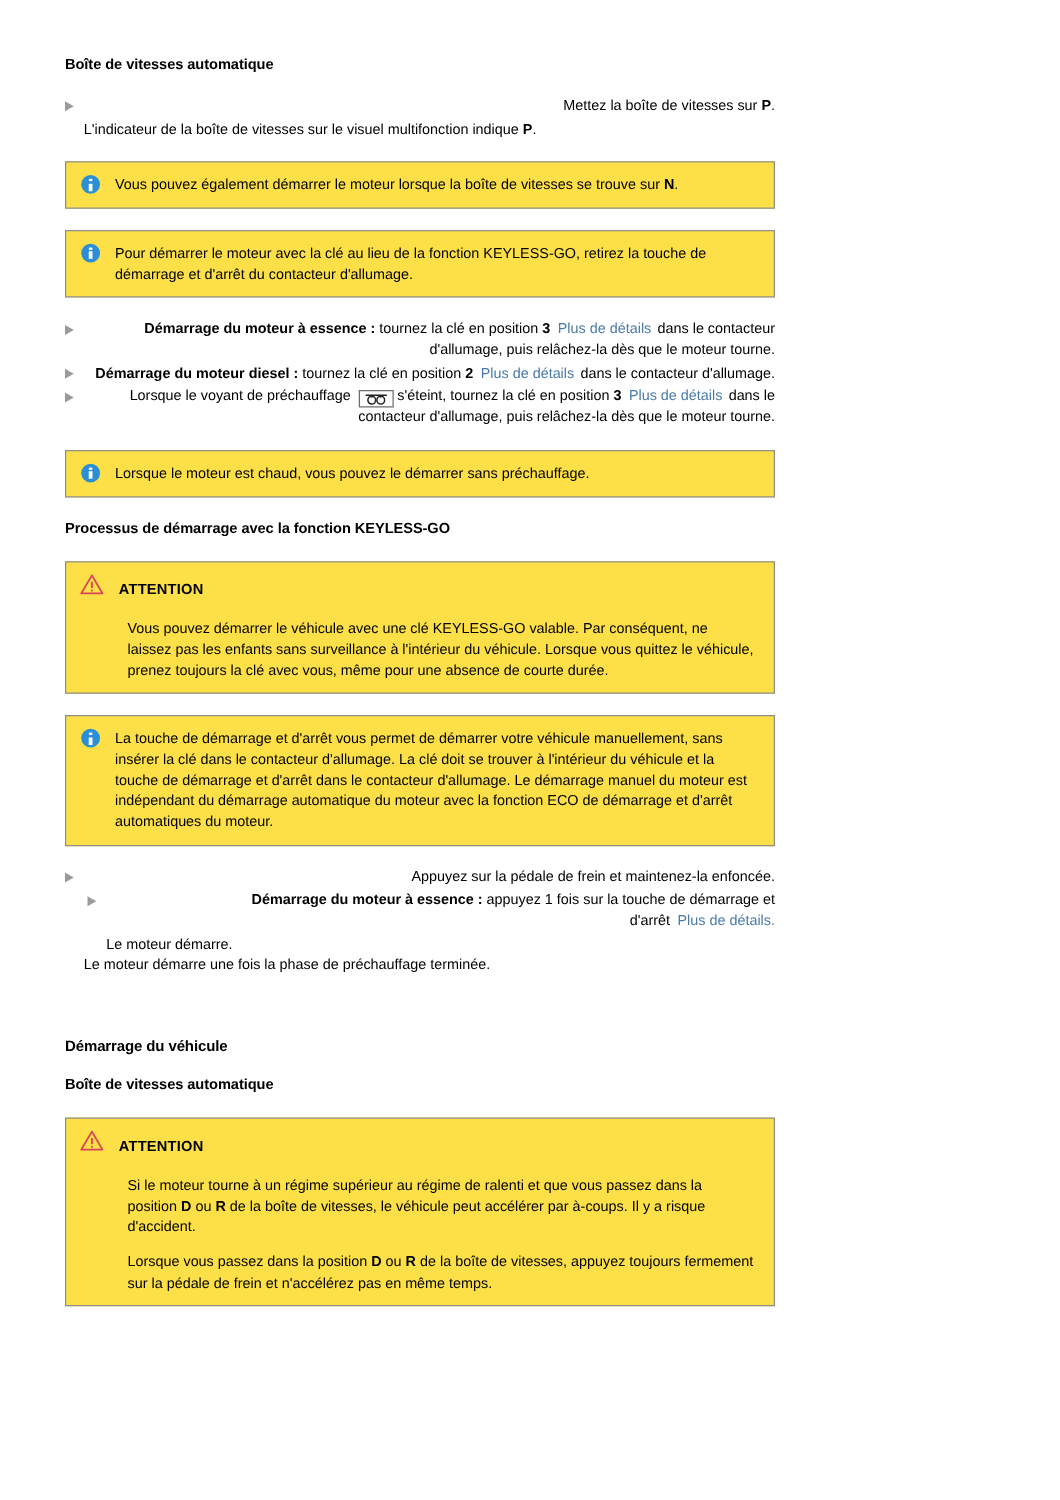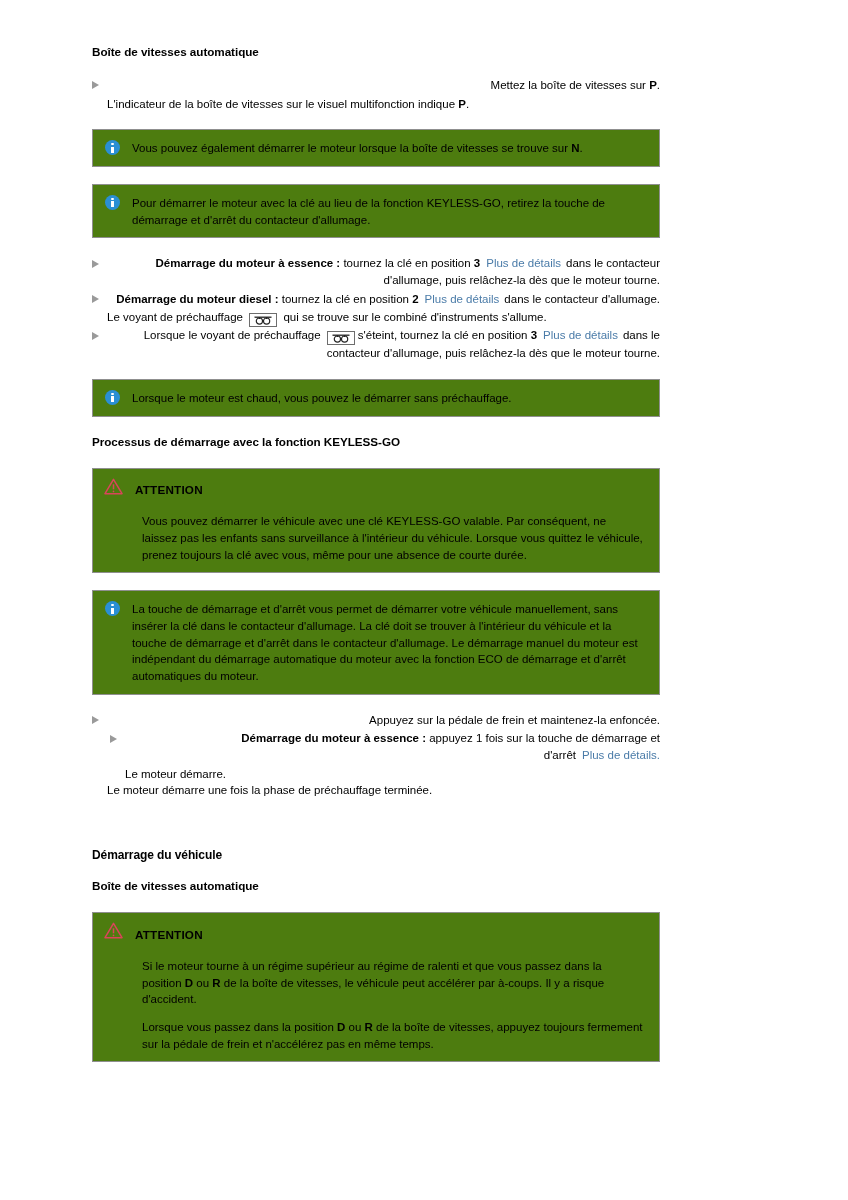--- a/index.html
+++ b/index.html
@@ -14,21 +14,20 @@
     color: #000000;
     font-size: 11.5px;
     line-height: 1.45;
     position: relative;
     overflow: hidden;
   }
   .page {
     padding: 44px 52px 16px 52px;
     box-sizing: border-box;
     width: 672px;
-    margin-left: 40px;
   }
 
   
   h1.section-title {
     font-size: 12px;
     font-weight: bold;
     margin: 0 0 14px 0;
     letter-spacing: -0.1px;
   }
   h2.sub-title {
@@ -66,21 +65,21 @@
   .lnk {
     color: #4a7ba8;
     white-space: nowrap;
   }
   .sp-l { padding-left: 6px; }
   .sp-r { padding-right: 5px; }
 
   
   .box {
     border: 1px solid #8f8f8f;
-    background: #4d7c0f;
+    background: #fde047;
     box-sizing: border-box;
     padding: 9px 12px 9px 11px;
     margin: 17px 0 17px 0;
   }
   .box.note { display: flex; align-items: flex-start; }
   .box p { margin: 0; }
   .box p + p { margin-top: 11px; }
 
   .info-icon {
     flex: 0 0 auto;
@@ -169,33 +168,20 @@
     <span class="bullet-body">
       <b>Démarrage du moteur à essence :</b><span> tournez la clé en position </span><b>3</b><span class="lnk sp-l sp-r">Plus de détails</span><span>dans le contacteur d'allumage, puis relâchez-la dès que le moteur tourne.</span>
     </span>
   </div>
 
   <div class="bullet-row">
     <span class="tri"></span>
     <span class="bullet-body">
       <b>Démarrage du moteur diesel :</b><span> tournez la clé en position </span><b>2</b><span class="lnk sp-l sp-r">Plus de détails</span><span>dans le contacteur d'allumage.</span>
     </span>
-  </div>
-  <div class="cont">
-    <span>Le voyant de préchauffage</span>
-    <span class="glow">
-      <svg width="20" height="10" viewBox="0 0 20 10" aria-hidden="true">
-        <line x1="1.5" y1="2.2" x2="18.5" y2="2.2" stroke="#222" stroke-width="1.3"></line>
-        <circle cx="6.4" cy="6.1" r="3.1" fill="none" stroke="#222" stroke-width="1.2"></circle>
-        <circle cx="13.6" cy="6.1" r="3.1" fill="none" stroke="#222" stroke-width="1.2"></circle>
-        <line x1="6.4" y1="2.2" x2="6.4" y2="4" stroke="#222" stroke-width="1.2"></line>
-        <line x1="13.6" y1="2.2" x2="13.6" y2="4" stroke="#222" stroke-width="1.2"></line>
-      </svg>
-    </span>
-    <span>qui se trouve sur le combiné d'instruments s'allume.</span>
   </div>
 
   <div class="bullet-row">
     <span class="tri"></span>
     <span class="bullet-body">
       <span>Lorsque le voyant de préchauffage</span>
       <span class="glow">
         <svg width="20" height="10" viewBox="0 0 20 10" aria-hidden="true">
           <line x1="1.5" y1="2.2" x2="18.5" y2="2.2" stroke="#222" stroke-width="1.3"></line>
           <circle cx="6.4" cy="6.1" r="3.1" fill="none" stroke="#222" stroke-width="1.2"></circle>

